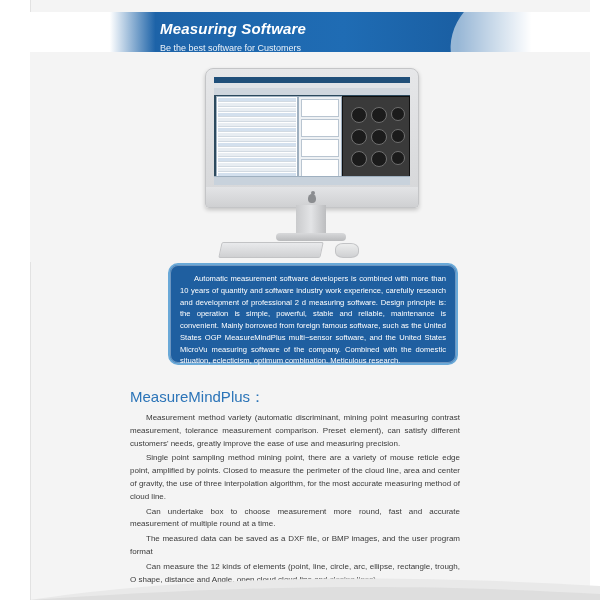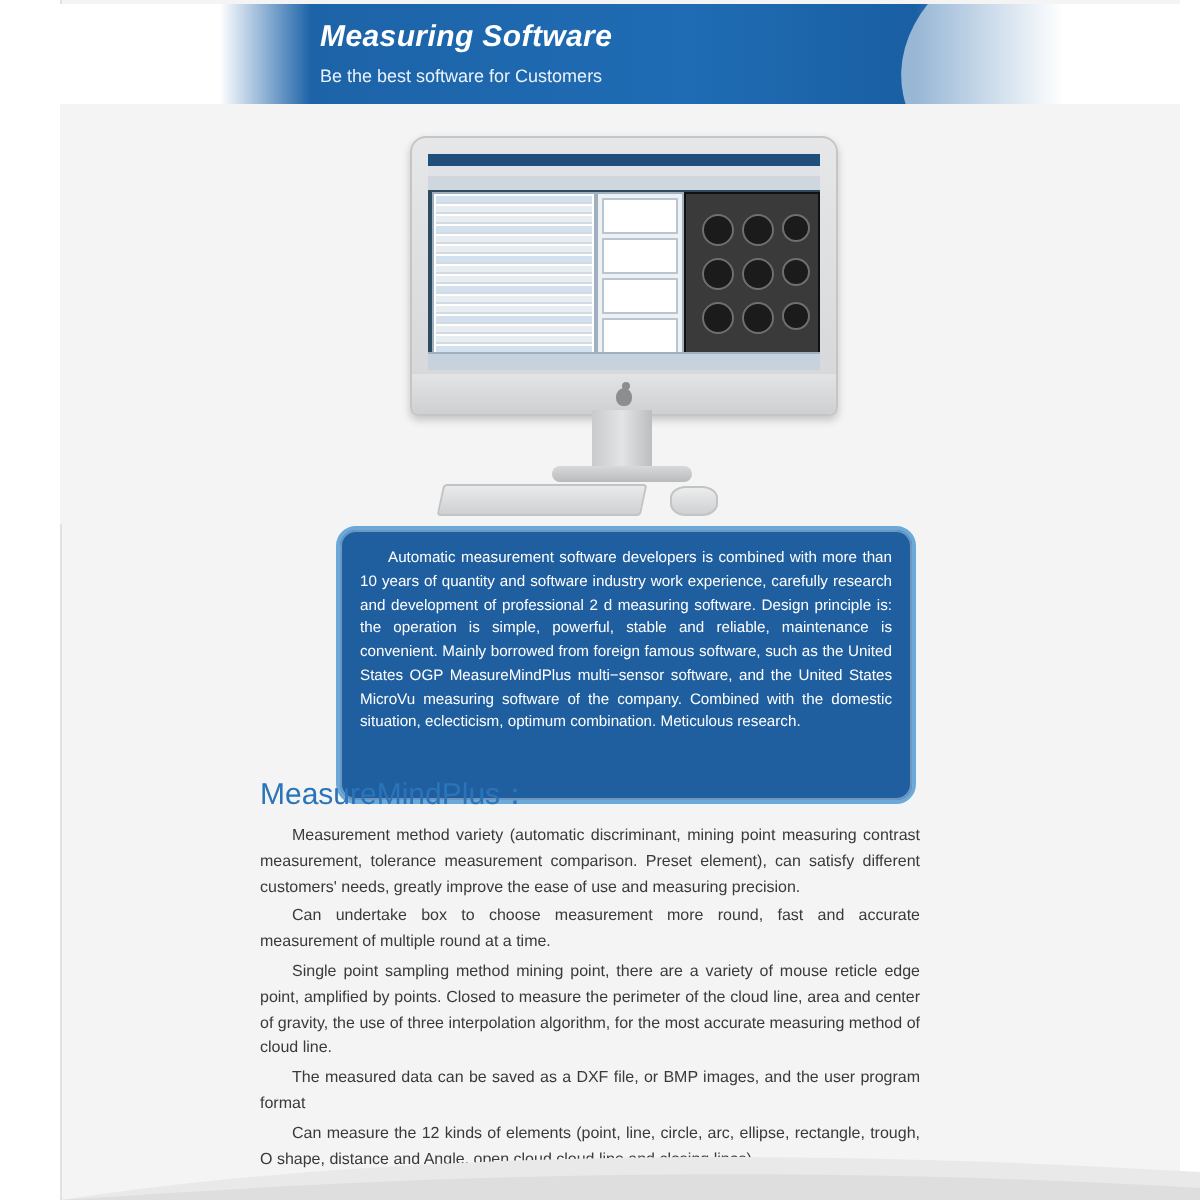--- a/index.html
+++ b/index.html
@@ -30,21 +30,21 @@
   }
   .right-strip {
     position: absolute;
     right: 0; top: 0;
     width: 10px; height: 600px;
     background: #ffffff;
   }
   
   .header {
     position: absolute;
-    left: 30px; top: 2px;
+    left: 30px; top: 12px;
     width: 570px; height: 52px;
     background: #ef4444;
     overflow: hidden;
   }
   .header-blue {
     position: absolute;
     left: 0; top: 0;
     width: 570px; height: 52px;
     background: linear-gradient(90deg, #ffffff 0%, #ffffff 14%, #1d63a8 22%, #1f6cb4 55%, #1a5fa3 75%, #ffffff 88%, #ffffff 100%);
   }
@@ -194,21 +194,21 @@
   }
   .app-bottom {
     position: absolute; left:0; bottom:0; width:196px; height:8px;
     background: #c8d2dc;
     border-top: 1px solid #9fb0c0;
   }
   
   .infobox {
     position: absolute;
     left: 168px; top: 263px;
-    width: 290px; height: 139px;
+    width: 290px; height: 102px;
     background: #1f5fa0;
     border: 2px solid #6aa9d8;
     border-radius: 10px;
     box-shadow: 0 0 0 1px rgba(255,255,255,.35) inset;
     padding: 8px 10px;
     box-sizing: border-box;
   }
   .infobox p {
     margin: 0;
     color: #ffffff;
@@ -320,22 +320,22 @@
   </div>
 
   <div class="infobox">
     <p>Automatic measurement software developers is combined with more than 10 years of quantity and software industry work experience, carefully research and development of professional 2 d measuring software. Design principle is: the operation is simple, powerful, stable and reliable, maintenance is convenient. Mainly borrowed from foreign famous software, such as the United States OGP MeasureMindPlus multi−sensor software, and the United States MicroVu measuring software of the company. Combined with the domestic situation, eclecticism, optimum combination. Meticulous research.</p>
   </div>
 
   <div class="char-title">MeasureMindPlus：</div>
 
   <div class="char-body">
     <p>Measurement method variety (automatic discriminant, mining point measuring contrast measurement, tolerance measurement comparison. Preset element), can satisfy different customers' needs, greatly improve the ease of use and measuring precision.</p>
+    <p>Single point sampling method mining point, there are a variety of mouse reticle edge point, amplified by points. Closed to measure the perimeter of the cloud line, area and center of gravity, the use of three interpolation algorithm, for the most accurate measuring method of cloud line.</p>
     <p>Can undertake box to choose measurement more round, fast and accurate measurement of multiple round at a time.</p>
-    <p>Single point sampling method mining point, there are a variety of mouse reticle edge point, amplified by points. Closed to measure the perimeter of the cloud line, area and center of gravity, the use of three interpolation algorithm, for the most accurate measuring method of cloud line.</p>
     <p>The measured data can be saved as a DXF file, or BMP images, and the user program format</p>
     <p>Can measure the 12 kinds of elements (point, line, circle, arc, ellipse, rectangle, trough, O shape, distance and Angle, open cloud cloud line and closing lines).</p>
   </div>
 
   <div class="bottom-curve">
     <svg width="570" height="40" viewBox="0 0 570 40">
       <path d="M0,40 C120,22 300,10 570,26 L570,40 Z" fill="#e9e9e9"></path>
       <path d="M0,40 C150,30 330,20 570,34 L570,40 Z" fill="#dedede"></path>
     </svg>
   </div>

